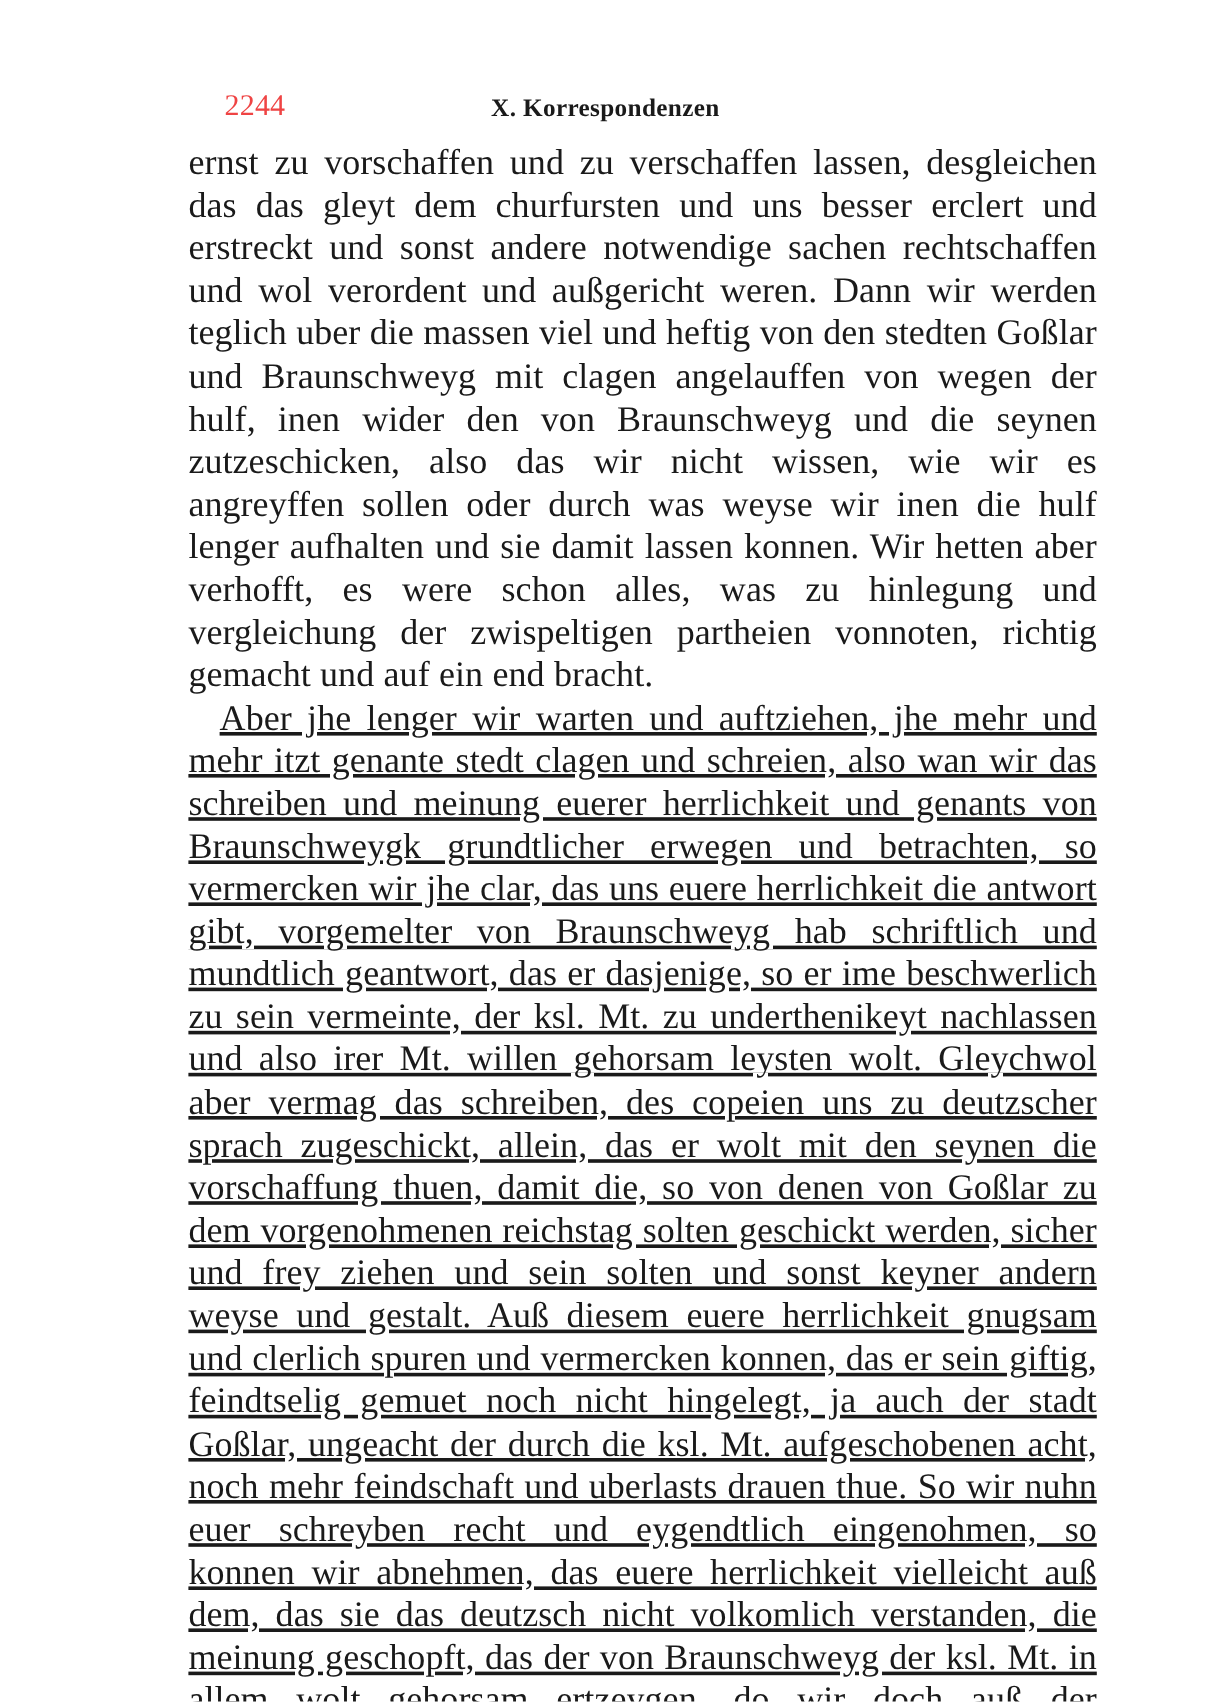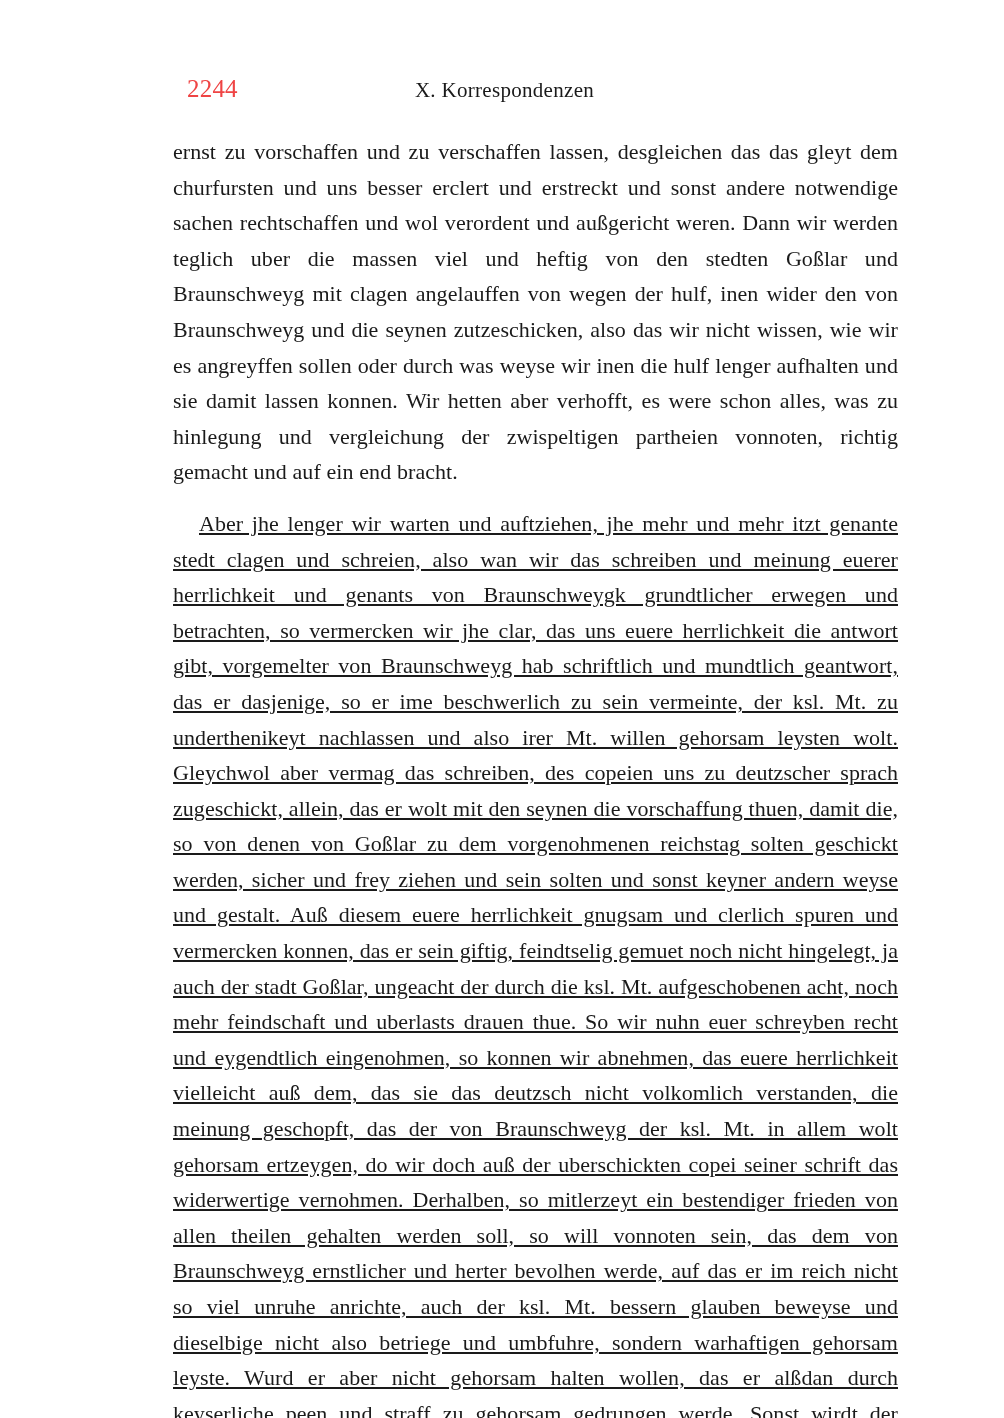--- a/index.html
+++ b/index.html
@@ -47,33 +47,34 @@
     left: 0;
     top: 2px;
     width: 760px;
     text-align: center;
     text-indent: -65px;
     font-size: 21px;
     line-height: 28px;
     letter-spacing: 0.3px;
     color: #1a1a1a;
     white-space: nowrap;
+    font-weight: bold;
   }
 
   
   .textblock {
     position: absolute;
     left: 157px;
     top: 118px;
     width: 757px;
   }
   p.para {
-    margin: 16px;
+    margin: 0;
     padding: 0;
-    font-size: 22px;
+    font-size: 30px;
     line-height: 35.6px;
     text-align: justify;
     text-justify: inter-word;
     word-spacing: 0.2px;
     letter-spacing: 0.05px;
     hyphens: none;
     -webkit-hyphens: none;
     color: #1a1a1a;
   }
   p.para.indent {

